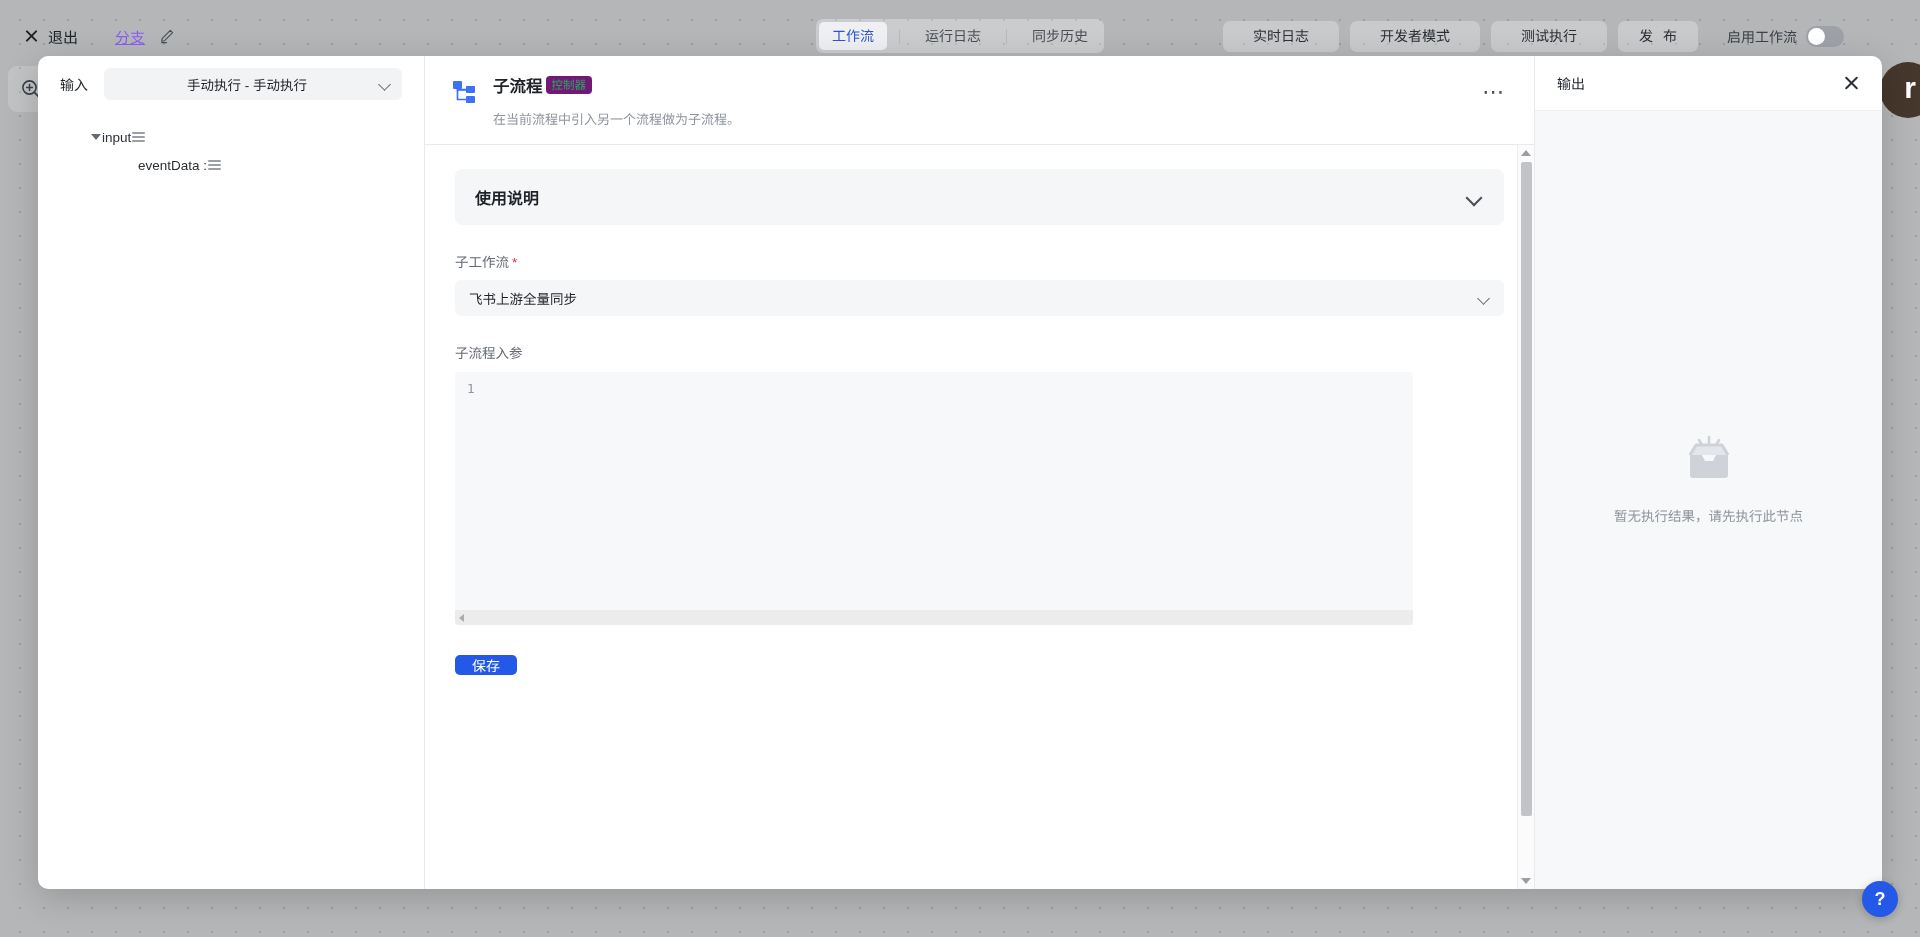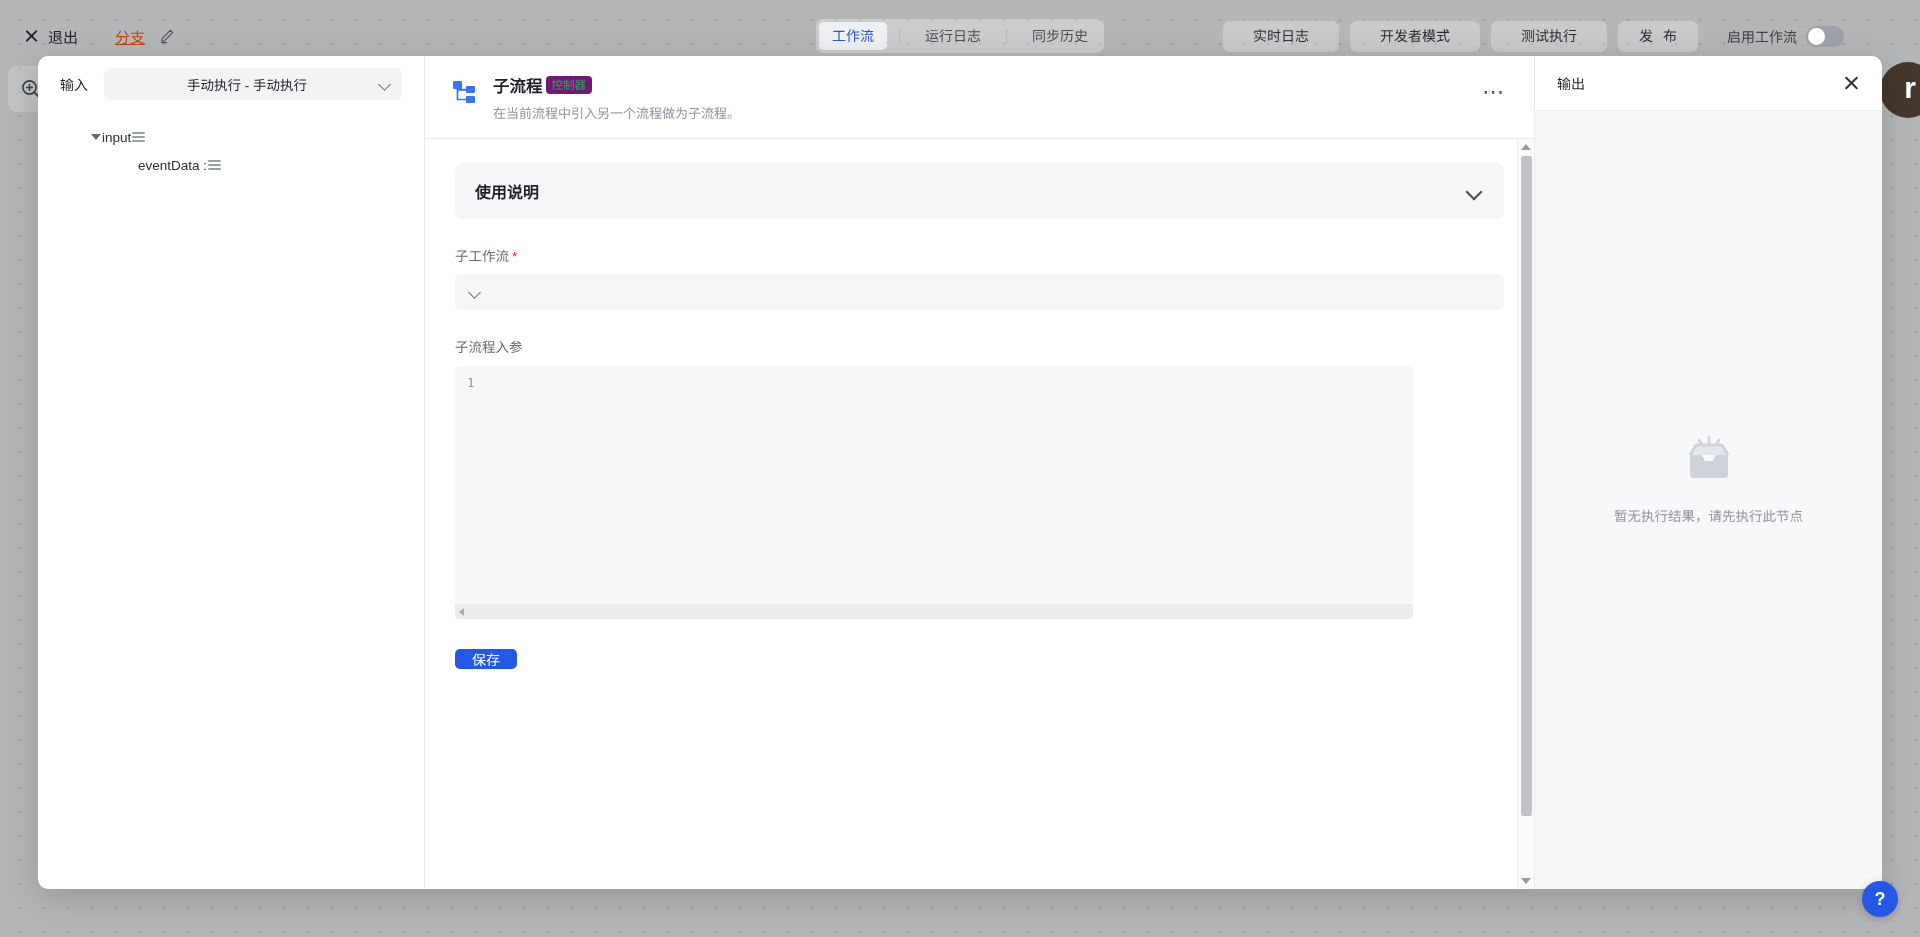--- a/index.html
+++ b/index.html
@@ -43,21 +43,21 @@
   .x-glyph {
     width: 15px; height: 15px; position: relative; display: inline-block;
   }
   .x-glyph::before, .x-glyph::after {
     content: ""; position: absolute; left: 0; top: 6.5px;
     width: 15px; height: 2px; background: #1f2329; border-radius: 1px;
   }
   .x-glyph::before { transform: rotate(45deg); }
   .x-glyph::after { transform: rotate(-45deg); }
   .tb-divider { width: 1px; height: 18px; background: #b4b6bb; margin: 0 12px; }
-  .branch-name { font-size: 15px; color: #c2410c; padding: 4px 2px; text-decoration: underline; }
+  .branch-name { font-size: 15px; color: #8b5cf6; padding: 4px 2px; text-decoration: underline; }
   .pencil-icon {
     width: 17px; height: 17px; margin-left: 11px; cursor: pointer;
     display: inline-flex; align-items: center; justify-content: center;
   }
 
   .tb-center {
     position: absolute; left: 50%; transform: translateX(-50%);
     display: flex; align-items: center;
     height: 34px;
     background: rgba(255,255,255,0.30);
@@ -163,21 +163,21 @@
     padding: 17px 20px 16px 24px; border-bottom: 1px solid #e8eaed;
   }
   .node-icon { width: 30px; height: 30px; flex: none; margin-top: 4px; }
   .node-texts { flex: 1; min-width: 0; }
   .node-title-row { display: flex; align-items: center; gap: 3px; }
   .node-title { font-size: 16.5px; font-weight: 700; color: #1f2329; }
   .node-badge {
     background: #701a75; color: #2ba45f; font-size: 11.5px;
     padding: 2px 6px; border-radius: 4px; line-height: 14px;
   }
-  .node-desc { font-size: 13px; color: #8f959e; margin-top: 6px; }
+  .node-desc { font-size: 13px; color: #8f959e; margin-top: 12px; }
   .dots {
     font-size: 22px; color: #4a4f57; letter-spacing: 2px; cursor: pointer;
     line-height: 14px; padding: 6px 8px; margin-top: 6px;
   }
 
   .main-scroll { flex: 1; position: relative; overflow: hidden; }
   .form-area { padding: 24px 30px 0 30px; }
 
   .accordion {
     background: #f5f6f8; border-radius: 7px; height: 56px;
@@ -393,20 +393,21 @@
           <div class="accordion">
             <span class="accordion-title">使用说明</span>
             <span class="chev-lg"></span>
           </div>
 
           <div class="field">
             <div class="field-label">
               <span>子工作流</span><span class="req">*</span>
             </div>
             <div class="select-box">
+              <span class="val">飞书上游全量同步</span>
               <span class="chev"></span>
             </div>
           </div>
 
           <div class="field">
             <div class="field-label">子流程入参</div>
             <div class="code-editor">
               <div class="code-line">1</div>
               <div class="code-hscroll">
                 <span class="hs-arrow"></span>

